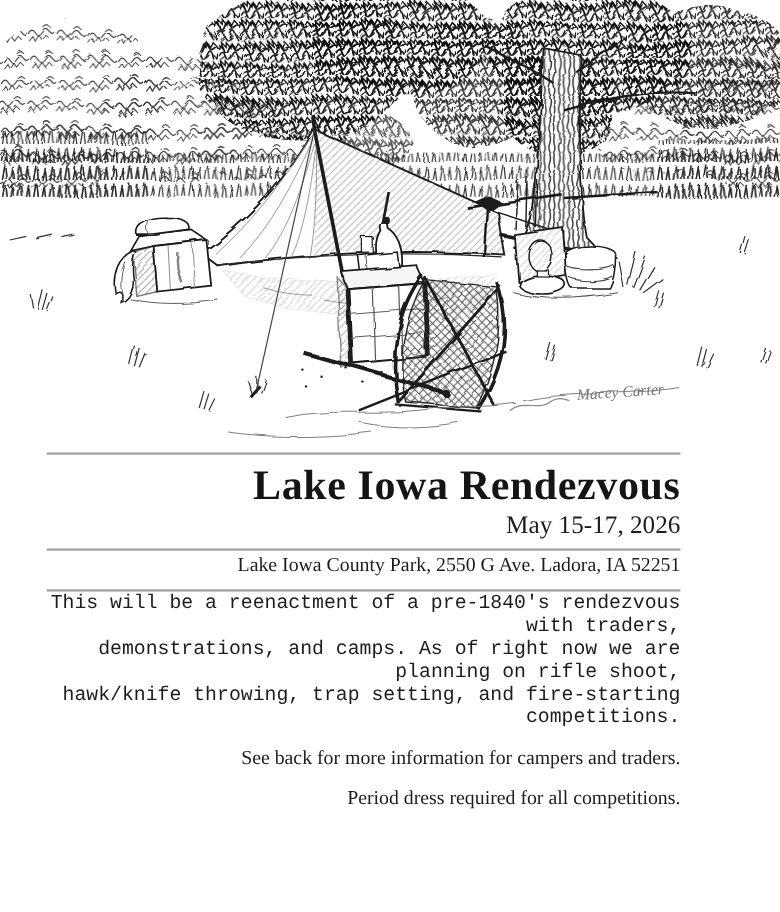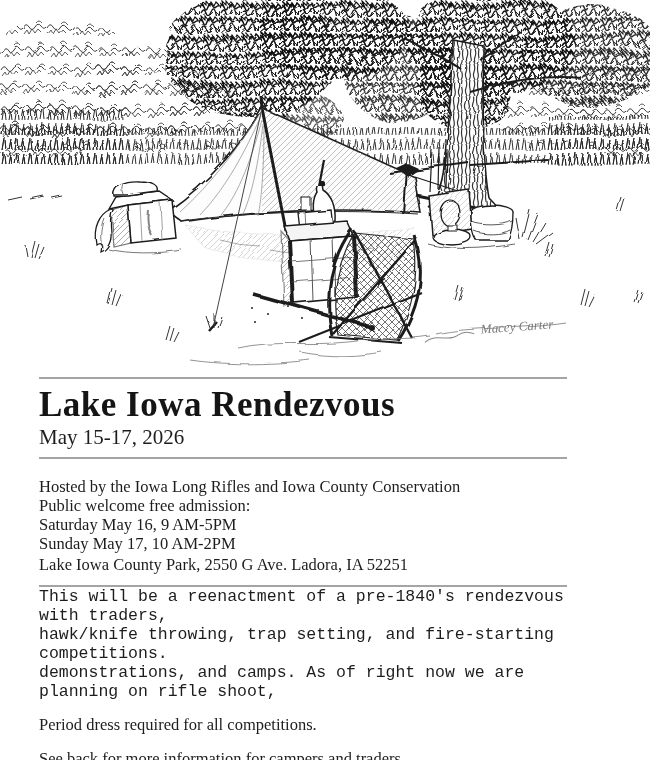--- a/index.html
+++ b/index.html
@@ -12,21 +12,21 @@
     color:#1d1d1d;
   }
   .illu{display:block;width:650px;height:372px;}
   .rule{
     height:2px;background:#a4a4a4;
     margin-left:39px;width:528px;
   }
   .rule.top{margin-top:5px;}
   .rule.mid{margin-top:9px;}
   .rule.bot{margin-top:11px;}
-  .col{margin-left:39px;width:528px;text-align:left;}
+  .col{margin-left:39px;width:528px;text-align:right;}
   .title{
     font-size:35px;font-weight:bold;line-height:1.12;
     margin-top:6px;letter-spacing:0.5px;color:#151515;
   }
   .dates{font-size:21px;line-height:22px;margin-top:2px;}
   .body-text{font-size:16.5px;line-height:19px;}
   .info-block{margin-top:18px;}
   .addr-block{margin-top:2px;}
   .desc-block{font-family:Liberation Mono, monospace;}
   .dress-line{margin-top:14px;}
@@ -208,36 +208,30 @@
 
   <div class="rule top"></div>
 
   <div class="col">
     <div class="title">Lake Iowa Rendezvous</div>
     <div class="dates">May 15-17, 2026</div>
   </div>
 
   <div class="rule mid"></div>
 
-  <div class="col body-text info-block">
-    <div>Hosted by the Iowa Long Rifles and Iowa County Conservation</div>
-    <div>Public welcome free admission:</div>
-    <div>Saturday May 16, 9 AM-5PM</div>
-    <div>Sunday May 17, 10 AM-2PM</div>
-  </div>
 
   <div class="col body-text addr-block">
     <div>Lake Iowa County Park, 2550 G Ave. Ladora, IA 52251</div>
   </div>
 
   <div class="rule bot"></div>
 
   <div class="col body-text desc-block">
     <div>This will be a reenactment of a pre-1840's rendezvous with traders,</div>
+    <div>demonstrations, and camps. As of right now we are planning on rifle shoot,</div>
     <div>hawk/knife throwing, trap setting, and fire-starting competitions.</div>
-    <div>demonstrations, and camps. As of right now we are planning on rifle shoot,</div>
   </div>
 
+  <div class="col body-text more-line">See back for more information for campers and traders.</div>
+
   <div class="col body-text dress-line">Period dress required for all competitions.</div>
 
-  <div class="col body-text more-line">See back for more information for campers and traders.</div>
-
 </div>
 
 </body></html>

